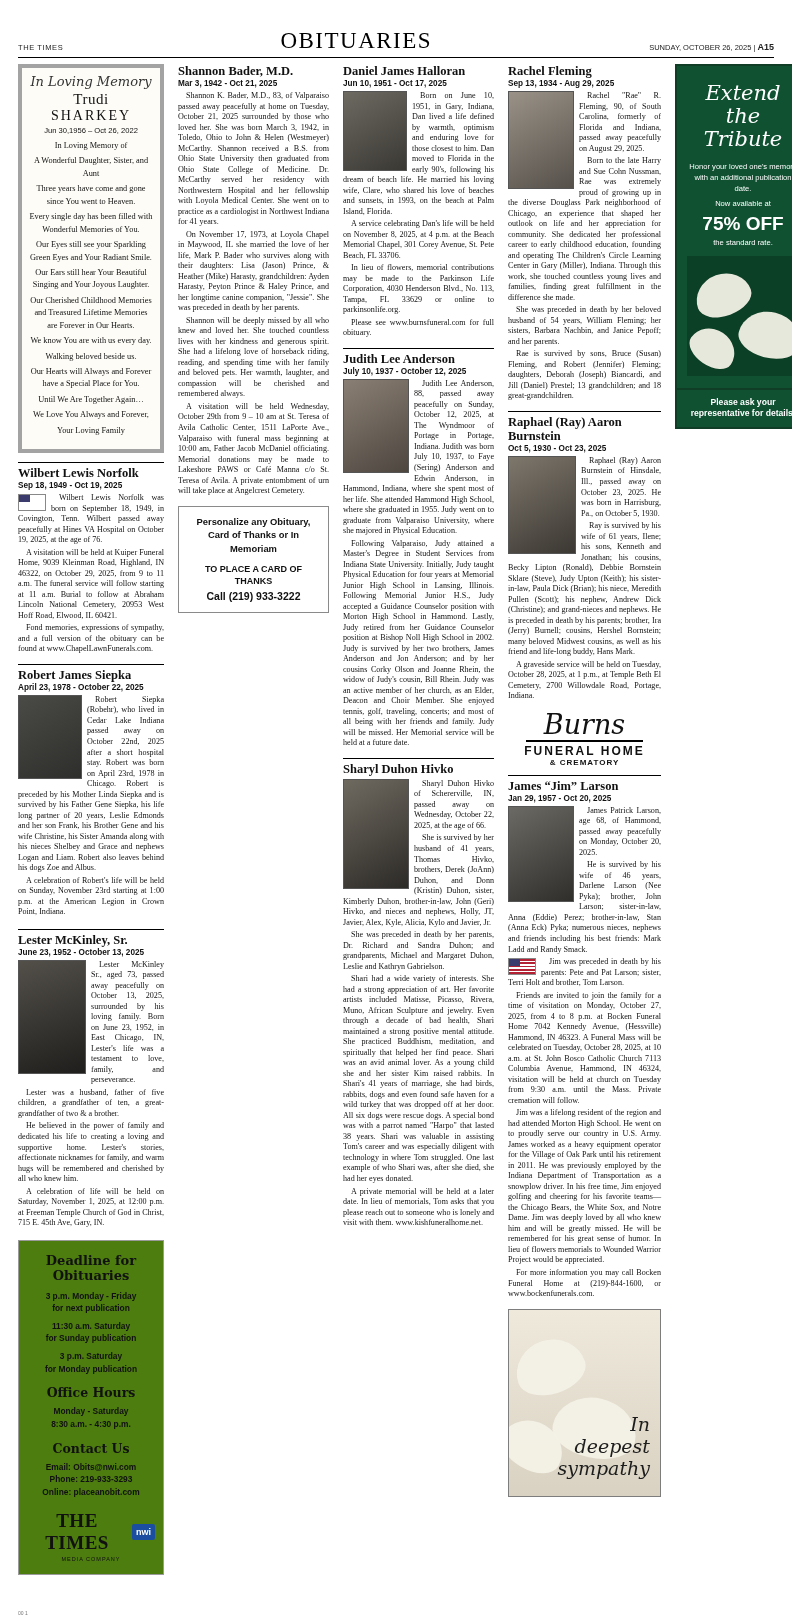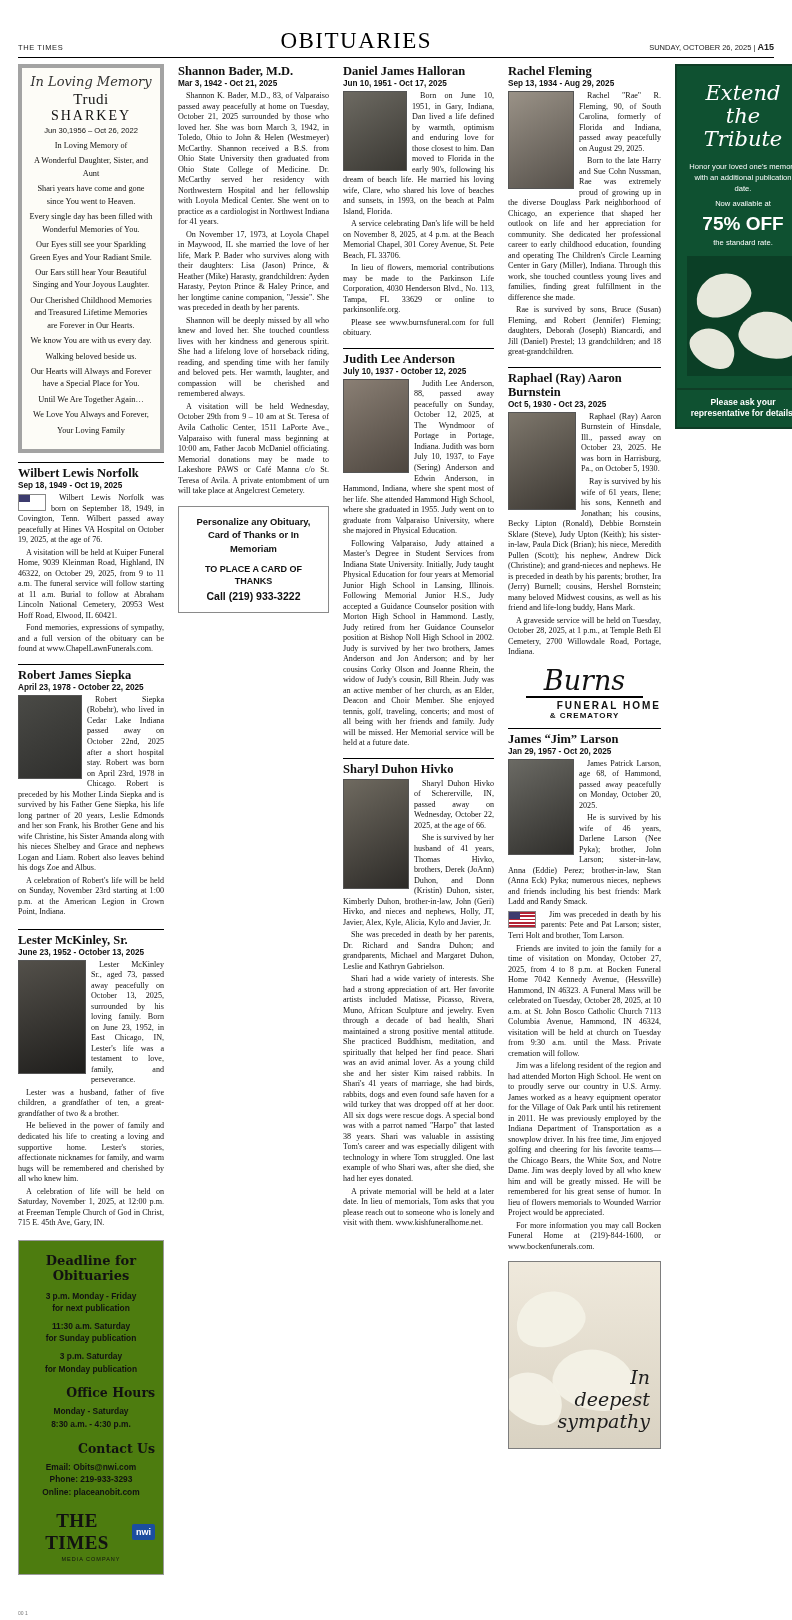--- a/index.html
+++ b/index.html
@@ -119,30 +119,30 @@
     text-align:center;padding:7px 8px;line-height:1.3;
   }
   
   .deadline{
     border:1px solid #9a9a9a;background:#4d7c0f;text-align:center;
     padding:10px 8px 12px 8px;margin-top:8px;position:relative;
   }
   .deadline h3{font-family:"DejaVu Serif",serif;font-size:13px;margin:2px 0 7px 0;font-weight:bold;}
   .deadline .ln{font-family:"Liberation Sans",sans-serif;font-size:8.4px;font-weight:bold;line-height:1.5;}
   .deadline .ln.sp{margin-bottom:5px;}
-  .deadline h4{font-family:"DejaVu Serif",serif;font-size:12.5px;margin:10px 0 5px 0;text-align:right;}
+  .deadline h4{font-family:"DejaVu Serif",serif;font-size:12.5px;margin:10px 0 5px 0;}
   .logo-times{
     text-align:center;margin-top:12px;display:flex;align-items:center;justify-content:center;gap:5px;
   }
   .logo-times .t1{font-family:"Liberation Serif",serif;font-size:19px;font-weight:bold;letter-spacing:.5px;}
   .nwi-badge{background:#1b4ea0;color:#fff;font-family:"Liberation Sans",sans-serif;font-weight:bold;font-size:9px;padding:3px 4px;border-radius:2px;}
   
   .burns{text-align:center;margin:6px 0 8px 0;}
   .burns .b1{font-family:"DejaVu Serif",serif;font-style:italic;font-size:27px;line-height:1;}
-  .burns .b2{font-family:"Liberation Sans",sans-serif;font-size:10px;font-weight:bold;letter-spacing:2px;text-align:right;}
+  .burns .b2{font-family:"Liberation Sans",sans-serif;font-size:12px;font-weight:bold;letter-spacing:2px;}
   .burns .b3{font-family:"Liberation Sans",sans-serif;font-size:8px;font-weight:bold;letter-spacing:1px;}
   .burns .bar{height:2px;background:#000;margin:2px 18px;}
   
   .sympathy{
     border:1px solid #7d7d7d;height:186px;position:relative;overflow:hidden;
     background:linear-gradient(180deg,#efe9dc,#d9d2c2);margin-top:8px;
   }
   .sympathy .txt{
     position:absolute;right:10px;bottom:16px;text-align:right;
     font-family:"DejaVu Serif",serif;font-style:italic;font-size:19px;line-height:1.15;color:#1d1d1d;
@@ -176,21 +176,21 @@
     <div class="col">
 
       <div class="memoriam">
         <div class="script">In Loving Memory</div>
         <div class="mname1">Trudi</div>
         <div class="mname2">SHARKEY</div>
         <div class="mdate">Jun 30,1956 – Oct 26, 2022</div>
         <div class="verse">
           <div>In Loving Memory of</div>
           <div>A Wonderful Daughter, Sister, and Aunt</div>
-          <div>Shari years have come and gone since You went to Heaven.</div>
+          <div>Three years have come and gone since You went to Heaven.</div>
           <div>Every single day has been filled with Wonderful Memories of You.</div>
           <div>Our Eyes still see your Sparkling Green Eyes and Your Radiant Smile.</div>
           <div>Our Ears still hear Your Beautiful Singing and Your Joyous Laughter.</div>
           <div>Our Cherished Childhood Memories and Treasured Lifetime Memories are Forever in Our Hearts.</div>
           <div>We know You are with us every day.</div>
           <div>Walking beloved beside us.</div>
           <div>Our Hearts will Always and Forever have a Special Place for You.</div>
           <div>Until We Are Together Again…</div>
           <div>We Love You Always and Forever,</div>
           <div>Your Loving Family</div>
@@ -335,20 +335,21 @@
     <div class="col c4">
 
       <div class="obit">
         <div class="obit-name">Rachel Fleming</div>
         <div class="obit-dates">Sep 13, 1934 - Aug 29, 2025</div>
         <div class="body-text">
           <div class="photo portrait-l" style="width:64px;height:96px;background:linear-gradient(150deg,#9a9287,#55504a);"></div>
           <p>Rachel "Rae" R. Fleming, 90, of South Carolina, formerly of Florida and Indiana, passed away peacefully on August 29, 2025.</p>
           <p>Born to the late Harry and Sue Cohn Nussman, Rae was extremely proud of growing up in the diverse Douglass Park neighborhood of Chicago, an experience that shaped her outlook on life and her appreciation for community. She dedicated her professional career to early childhood education, founding and operating The Children's Circle Learning Center in Gary (Miller), Indiana. Through this work, she touched countless young lives and families, finding great fulfillment in the difference she made.</p>
           <div class="clear"></div>
+          <p>She was preceded in death by her beloved husband of 54 years, William Fleming; her sisters, Barbara Nachbin, and Janice Pepoff; and her parents.</p>
           <p>Rae is survived by sons, Bruce (Susan) Fleming, and Robert (Jennifer) Fleming; daughters, Deborah (Joseph) Biancardi, and Jill (Daniel) Prestel; 13 grandchildren; and 18 great-grandchildren.</p>
         </div>
       </div>
 
       <div class="obit">
         <hr class="hr-top">
         <div class="obit-name">Raphael (Ray) Aaron Burnstein</div>
         <div class="obit-dates">Oct 5, 1930 - Oct 23, 2025</div>
         <div class="body-text">
           <div class="photo portrait-l" style="width:66px;height:96px;background:linear-gradient(150deg,#7e776c,#3b3732);"></div>

